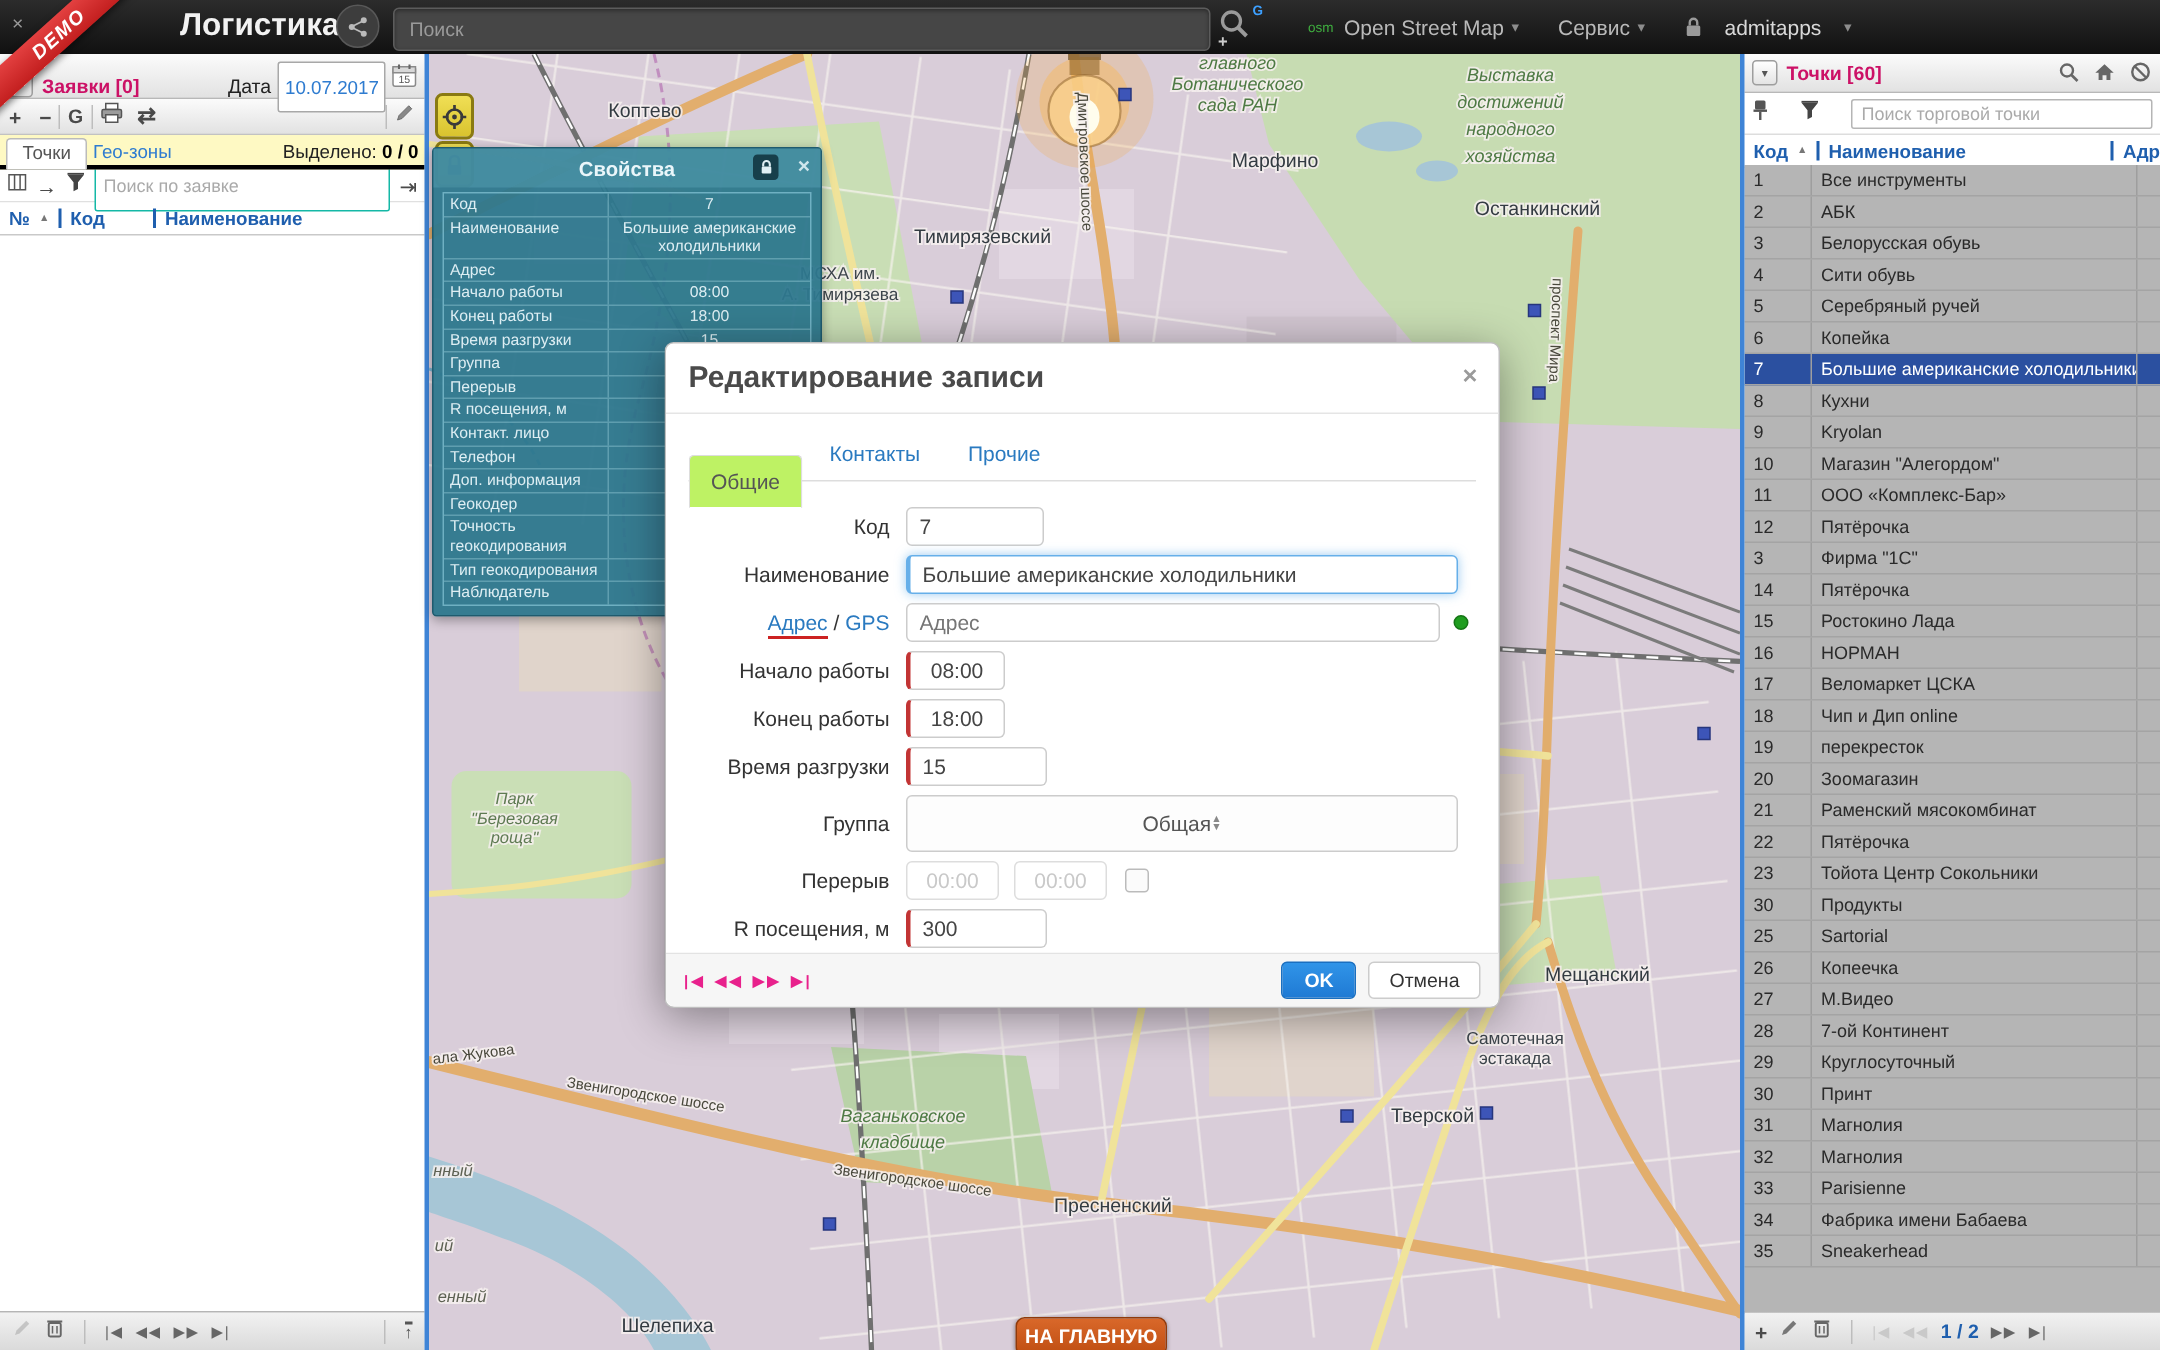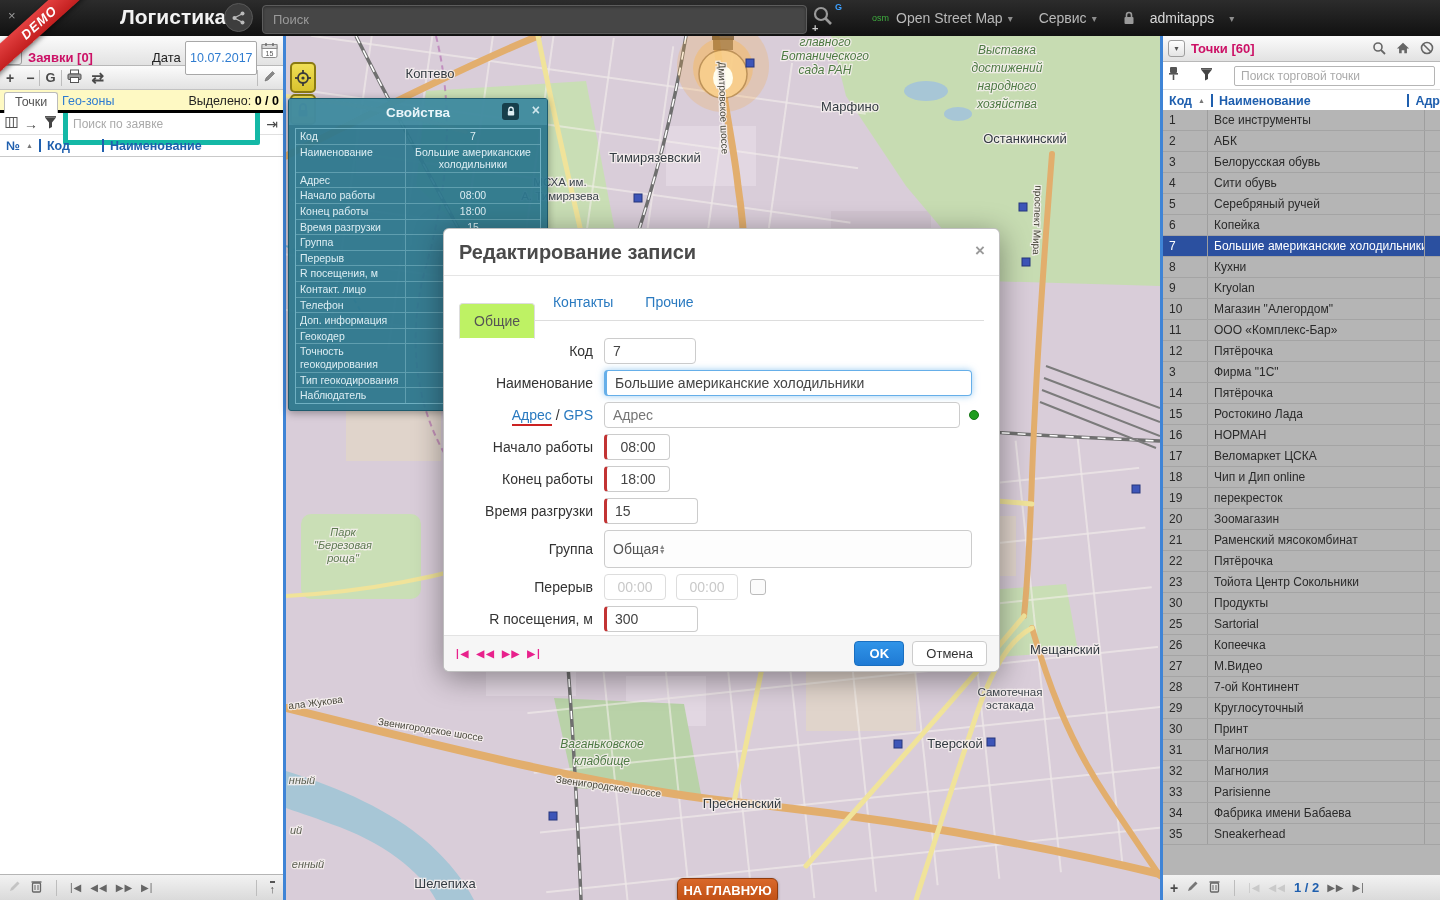--- a/index.html
+++ b/index.html
@@ -38,21 +38,21 @@
   .lp-date-lbl{position:absolute;left:152px;font-size:13px;color:#222}
   .lp-date{position:absolute;left:185px;top:5px;width:72px;height:20px;border:1px solid #a8a8a8;border-radius:2px;font-size:12.5px;color:#2f7cd0;padding:16px 4px;font-weight:normal}
   .lp-cal{position:absolute;left:261px;top:6px}
   .lp-tools{height:24px;border-bottom:1px solid #c2c2c2;display:flex;align-items:center;padding:0 6px}
   .lp-tabs{height:23px;background:#fef9c3;border-bottom:3px solid #000000;position:relative;font-size:12.5px}
   .tab-active{position:absolute;left:4px;top:2px;height:21px;background:#fff;border:1px solid #bbb;border-bottom:none;border-radius:3px 3px 0 0;padding:2px 10px;color:#555}
   .tab-link{position:absolute;left:62px;top:4px;color:#2f7cd0;cursor:pointer}
   .lp-selected{position:absolute;right:4px;top:4px;font-size:12.5px;color:#222}
   .lp-selected b{color:#000}
   .lp-search{height:22px;display:flex;align-items:center;padding:0 5px;gap:6px;border-bottom:1px solid #e0e0e0}
-  .lp-search input{width:204px;height:18px;border:5px solid #14b8a6;border-radius:2px;font-size:12px;padding:16px 5px;color:#444}
+  .lp-search input{width:204px;height:18px;border:1px solid #14b8a6;border-radius:2px;font-size:12px;padding:16px 5px;color:#444}
   .lp-search input::placeholder{color:#aaa}
   .colhead{height:22px;display:flex;align-items:center;font-size:12.5px;font-weight:bold;color:#1f5fae;border-bottom:1px solid #c9c9c9;background:#fff}
   .colsep{width:2px;height:13px;background:#1f5fae;margin:0 6px 0 0}
   .sort{font-size:7px;color:#777;margin:0 6px}
   .bottombar{position:absolute;left:0;bottom:0;width:100%;height:26px;background:linear-gradient(#f2f2f2,#dadada);border-top:1px solid #b5b5b5;display:flex;align-items:center;padding:0 8px;gap:8px}
   .uparrow{border-top:2px solid #555;color:#555;font-size:11px;line-height:10px;padding-top:1px}
 
   
   .bluesep{position:absolute;top:36px;width:3px;height:864px;background:#3f84d6;z-index:6}
 
@@ -89,21 +89,21 @@
   .mtab.on{background:#bef264;border:1px solid #ddd;border-bottom:1px solid #fff;border-radius:4px 4px 0 0;color:#555;position:relative;top:19px}
   .m-form{padding:17px 0 0 0}
   .frow{display:flex;margin-bottom:6px;align-items:center}
   .flabel{width:160px;text-align:right;padding-right:11px;font-size:14px;color:#333}
   .inp{height:26px;border:1px solid #ccc;border-radius:4px;font-size:14px;color:#444;padding:0 8px;background:#fff}
   .req{border-left:3px solid #c23434}
   .focus{border-color:#66afe9;box-shadow:0 0 7px rgba(102,175,233,.65)}
   .alink{color:#2a7ac0;text-decoration:none;font-size:14px}
   .alink.redu{border-bottom:2px solid #cc2222;padding-bottom:1px}
   .gdot{width:10px;height:10px;border-radius:50%;background:#1f9d1f;border:1px solid #157515;margin-left:9px}
-  .selbox{width:368px;height:38px;border:1px solid #ccc;border-radius:4px;font-size:14px;color:#555;padding:0 8px;display:flex;align-items:center;justify-content:flex-start;background:#fdfdfd}
+  .selbox{width:368px;height:38px;border:1px solid #ccc;border-radius:4px;font-size:14px;color:#555;padding:0 8px;display:flex;align-items:center;justify-content:center;background:#fdfdfd}
   .spin{display:flex;flex-direction:column;font-size:7px;color:#888;line-height:5px}
   .dis{color:#c9c9c9!important;border-color:#ddd!important;text-align:center}
   .chk{width:16px;height:16px;border:1px solid #bbb;border-radius:3px;background:#fbfbfb;margin-left:12px}
   .m-foot{position:absolute;left:0;bottom:0;width:100%;height:36px;background:#f6f6f6;border-top:1px solid #e3e3e3;border-radius:0 0 6px 6px;display:flex;align-items:center;padding:0 12px}
   .mpgr{color:#e8218c;font-size:10px;letter-spacing:2px;font-weight:bold}
   .btn-ok{margin-left:auto;width:50px;height:25px;background:linear-gradient(#3094e8,#1f7ad4);border:1px solid #1a6fc0;border-radius:4px;color:#fff;font-weight:bold;font-size:13px}
   .btn-cancel{margin-left:8px;height:25px;padding:0 13px;background:#fff;border:1px solid #ccc;border-radius:4px;color:#333;font-size:13px}
 
   
   .rpanel{position:absolute;left:1163px;top:36px;width:277px;height:864px;background:#fff;z-index:5}

